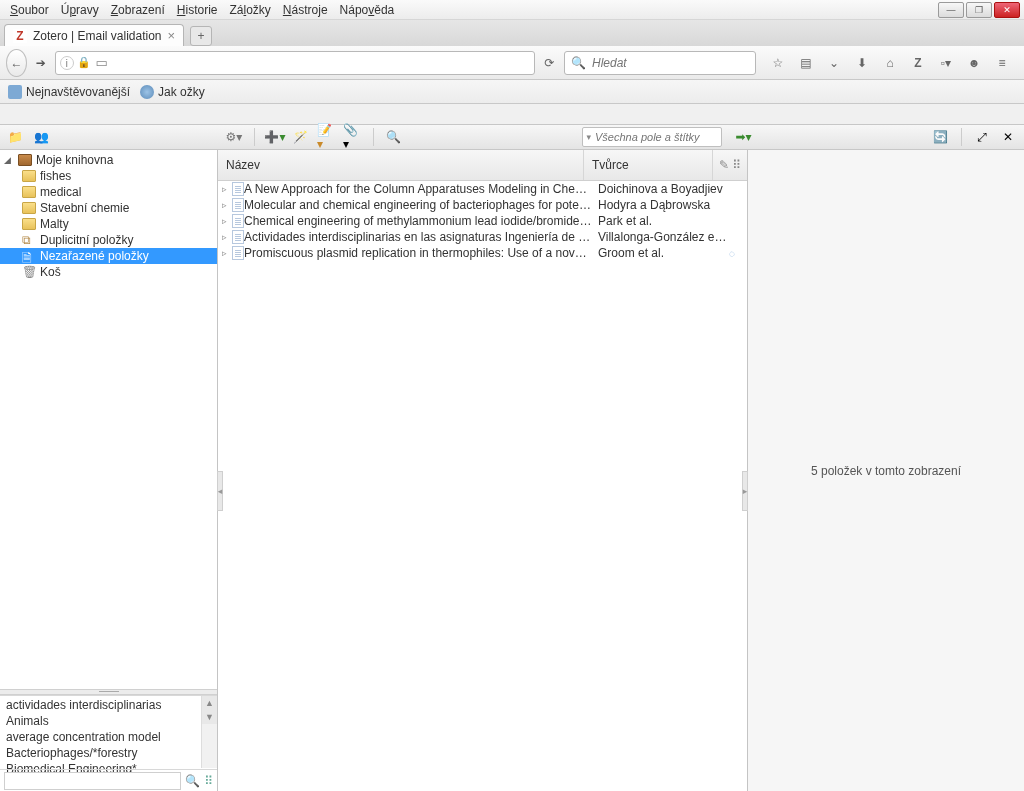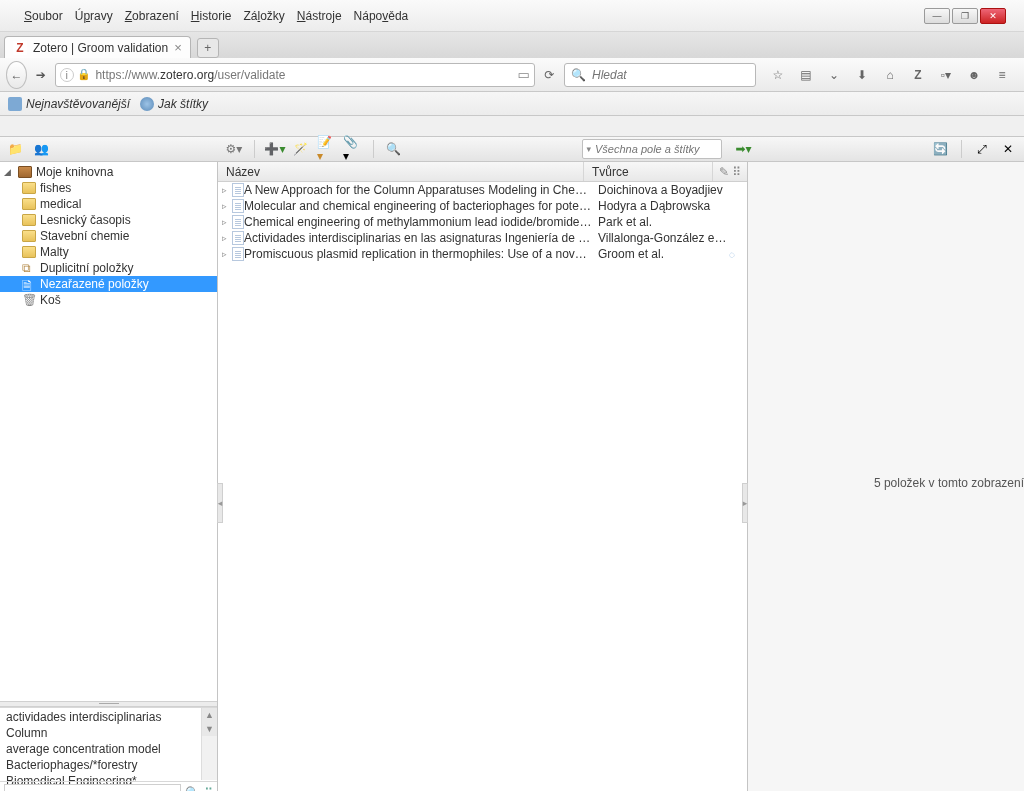--- a/index.html
+++ b/index.html
@@ -1,19 +1,19 @@
 <!DOCTYPE html>
 <html><head>
 <meta charset="utf-8">
 <style>
 * { box-sizing: border-box; margin: 0; padding: 0; font-family: "Segoe UI", Tahoma, sans-serif; font-size: 12px; }
 body { background: #f0f0f0; width: 1024px; height: 791px; overflow: hidden; }
 
 
-.menubar { background: linear-gradient(#fafafa,#ececec); height: 32px; display: flex; align-items: center; padding: 0 18px; border-bottom: 1px solid #d6d6d6; }
+.menubar { background: linear-gradient(#fafafa,#ececec); height: 20px; display: flex; align-items: center; padding: 0 4px; border-bottom: 1px solid #d6d6d6; }
 .menubar .item { padding: 2px 6px; color: #333; cursor: default; }
 .menubar .item span.ul { text-decoration: underline; }
 .win-controls { margin-left: auto; display: flex; gap: 2px; }
 .win-btn { width: 26px; height: 16px; border: 1px solid #9a9a9a; border-radius: 2px; background: linear-gradient(#f7f7f7,#dcdcdc); display:flex;align-items:center;justify-content:center;font-size:9px;color:#555;}
 .win-btn.close { background: linear-gradient(#e67,#c22); color:#fff; border-color:#a11;}
 
 
 .tabstrip { background: linear-gradient(#e6e6e6,#d8d8d8); height: 26px; display:flex; align-items:flex-end; padding: 0 4px;}
 .tab { background:#fdfdfd; border:1px solid #b5b5b5; border-bottom:none; border-radius:4px 4px 0 0; height:22px; display:flex; align-items:center; padding:0 8px; gap:6px; min-width:160px;}
 .tab .favicon { width:14px; height:14px; background:#fff; display:flex;align-items:center;justify-content:center;color:#c0392b;font-weight:bold;font-size:12px;}
@@ -33,21 +33,21 @@
 .urlbar .endicon { color:#888; font-size:13px;}
 .reload { width:24px;height:24px; display:flex;align-items:center;justify-content:center;color:#666;}
 .searchbar { flex:1; height:24px; border:1px solid #b8b8b8; border-radius:3px; background:#fff; display:flex;align-items:center;padding:0 6px; gap:6px;}
 .searchbar .mag { color:#999;}
 .searchbar input { border:none; outline:none; flex:1; font-style:italic; color:#999; background:transparent;}
 .tb-icon { width:20px; height:20px; display:flex;align-items:center;justify-content:center; color:#666;}
 .tb-icons { display:flex; gap:8px; padding:0 6px;}
 
 
 .bookmarks { background:linear-gradient(#f6f6f6,#ececec); height:24px; border-bottom:1px solid #c8c8c8; display:flex; align-items:center; gap:10px; padding:0 8px;}
-.bm-item { display:flex; align-items:center; gap:4px; color:#333;font-style:italic;}
+.bm-item { display:flex; align-items:center; gap:4px; color:#333;}
 .bm-icon { width:14px;height:14px;background:#7da9d4;border-radius:2px;}
 .bm-icon.globe{ background:radial-gradient(#9cc3e6,#5b8ab8); border-radius:50%;}
 
 
 .gap { height:20px; background:#f0f0f0;}
 
 
 .ztoolbar { height:26px; background:linear-gradient(#f7f7f7,#e4e4e4); border-top:1px solid #c7c7c7; border-bottom:1px solid #c7c7c7; display:flex; align-items:center; padding:0 6px; gap:6px;}
 .ztb { width:20px;height:20px; display:flex;align-items:center;justify-content:center;}
 .ztb.green{color:#3a8b2f;}
@@ -57,21 +57,21 @@
 .zsearch { width:140px; height:20px; border:1px solid #bfbfbf; border-radius:2px; background:#fff; display:flex;align-items:center;padding:0 4px; gap:4px;}
 .zsearch .dd{color:#888;font-size:9px;}
 .zsearch input{border:none;outline:none;flex:1;font-style:italic;color:#999;font-size:11px;background:transparent;}
 .zspacer2{flex:1;}
 .divider{width:1px;height:18px;background:#ccc;margin:0 4px;}
 
 
 .main { display:flex; height: calc(791px - 20px - 26px - 34px - 24px - 20px - 26px); }
 .pane-left { width:218px; background:#fff; border-right:1px solid #c4c4c4; display:flex; flex-direction:column;}
 .pane-mid { width:530px; background:#fff; border-right:1px solid #c4c4c4; position:relative;}
-.pane-right { flex:1; background:#f6f6f6; display:flex;align-items:center;justify-content:flex-end; color:#555;}
+.pane-right { flex:1; background:#f6f6f6; display:flex;align-items:center;justify-content:center; color:#555;}
 
 
 .tree { flex:1; overflow:auto; padding:2px 0;}
 .tree-item { display:flex; align-items:center; gap:4px; padding:1px 4px 1px 6px; color:#333; white-space:nowrap;}
 .tree-item.indent1{padding-left:22px;}
 .tree-item.root{padding-left:4px;}
 .tree-item .caret{width:10px;color:#666;font-size:9px;}
 .tree-item .folder{width:14px;height:12px;background:linear-gradient(#fadf8a,#e8c25a);border:1px solid #c9a646;border-radius:1px;}
 .tree-item .lib{width:14px;height:12px;background:linear-gradient(#c98b4a,#a06830);border:1px solid #7a4e22;border-radius:1px;}
 .tree-item .dup{width:14px;height:14px;color:#b58b4a;}
@@ -87,21 +87,21 @@
 .tags-body{height:88px;overflow:hidden;padding:2px 6px;display:flex;flex-wrap:wrap;gap:2px 10px;align-content:flex-start;}
 .tag{color:#333;white-space:nowrap;font-size:12px;}
 .tags-scroll{position:absolute;right:0;top:0;width:16px;height:72px;background:#f1f1f1;border-left:1px solid #ddd;}
 .tags-scroll .up,.tags-scroll .down{height:14px;display:flex;align-items:center;justify-content:center;color:#888;font-size:9px;background:#e8e8e8;}
 .tags-filter{position:absolute;left:0;right:0;bottom:0;height:22px;border-top:1px solid #d8d8d8;display:flex;align-items:center;padding:0 4px;gap:4px;}
 .tags-filter input{flex:1;border:1px solid #cfcfcf;height:18px;padding:0 4px;outline:none;}
 .tags-filter .icon{color:#7aa;}
 .tags-filter .menu{color:#6a9;}
 
 
-.list-header{height:20px;background:linear-gradient(#f7f7f7,#e8e8e8);border-bottom:1px solid #cfcfcf;display:flex;align-items:center;}
+.list-header{height:31px;background:linear-gradient(#f7f7f7,#e8e8e8);border-bottom:1px solid #cfcfcf;display:flex;align-items:center;}
 .list-header .col{padding:0 8px;color:#333;border-right:1px solid #d6d6d6;height:100%;display:flex;align-items:center;}
 .col-name{flex:0 0 366px;}
 .col-creator{flex:1;}
 .col-end{width:34px;display:flex;align-items:center;justify-content:center;gap:2px;color:#888;}
 .list-body{}
 .row{display:flex;align-items:center;height:16px;padding:0 4px;}
 .row .exp{width:10px;color:#888;font-size:9px;}
 .row .title{flex:0 0 348px;white-space:nowrap;overflow:hidden;text-overflow:ellipsis;color:#333;}
 .row .creator{flex:1;white-space:nowrap;overflow:hidden;text-overflow:ellipsis;color:#333;padding-left:6px;}
 .row .spin{width:14px;color:#7aa8d8;font-size:10px;}
@@ -128,35 +128,32 @@
   <div class="win-controls">
     <div class="win-btn">—</div>
     <div class="win-btn">❐</div>
     <div class="win-btn close">✕</div>
   </div>
 </div>
 
 <div class="tabstrip">
   <div class="tab">
     <div class="favicon">Z</div>
-    <div class="title">Zotero | Groom validation</div>
+    <div class="title">Zotero | Email validation</div>
     <div class="x">×</div>
   </div>
   <div class="newtab">+</div>
 </div>
 
 <div class="navbar">
   <div class="navbtn back">←</div>
   <div class="navbtn" style="width:22px;border:none;background:none">➔</div>
   <div class="urlbar">
     <span class="info">i</span>
     <span class="lock">🔒</span>
-    <span class="url">
-      <span>https://www.</span><span class="domain">zotero.org</span><span>/user/validate</span>
-    </span>
     <span class="endicon">▭</span>
   </div>
   <div class="reload">⟳</div>
   <div class="searchbar">
     <span class="mag">🔍</span>
     <input placeholder="Hledat" style="">
   </div>
   <div class="tb-icons">
     <div class="tb-icon">☆</div>
     <div class="tb-icon">▤</div>
@@ -170,21 +167,21 @@
   </div>
 </div>
 
 <div class="bookmarks">
   <div class="bm-item">
     <div class="bm-icon"></div>
     <span>Nejnavštěvovanější</span>
   </div>
   <div class="bm-item">
     <div class="bm-icon globe"></div>
-    <span>Jak štítky</span>
+    <span>Jak ožky</span>
   </div>
 </div>
 
 <div class="gap"></div>
 
 <div class="ztoolbar">
   <div class="ztb orange">📁</div>
   <div class="ztb">👥</div>
   <div class="zspacer"></div>
   <div class="ztb gear">⚙▾</div>
@@ -220,24 +217,20 @@
       <div class="tree-item indent1">
           <span class="folder"></span>
           <span>fishes</span>
         </div>
       <div class="tree-item indent1">
           <span class="folder"></span>
           <span>medical</span>
         </div>
       <div class="tree-item indent1">
           <span class="folder"></span>
-          <span>Lesnický časopis</span>
-        </div>
-      <div class="tree-item indent1">
-          <span class="folder"></span>
           <span>Stavební chemie</span>
         </div>
       <div class="tree-item indent1">
           <span class="folder"></span>
           <span>Malty</span>
         </div>
       <div class="tree-item indent1">
           <span class="dup">⧉</span>
           <span>Duplicitní položky</span>
         </div>
@@ -247,21 +240,21 @@
         </div>
       <div class="tree-item indent1">
           <span class="trash">🗑</span>
           <span>Koš</span>
         </div>
     </div>
     <div class="hsplit"></div>
     <div class="tags">
       <div class="tags-body">
         <span class="tag">actividades interdisciplinarias</span>
-        <span class="tag">Column</span>
+        <span class="tag">Animals</span>
         <span class="tag">average concentration model</span>
         <span class="tag">Bacteriophages/*forestry</span>
         <span class="tag">Biomedical Engineering*</span>
 
       </div>
       <div class="tags-scroll">
         <div class="up">▲</div>
         <div style="flex:1"></div>
         <div class="down">▼</div>
       </div>

